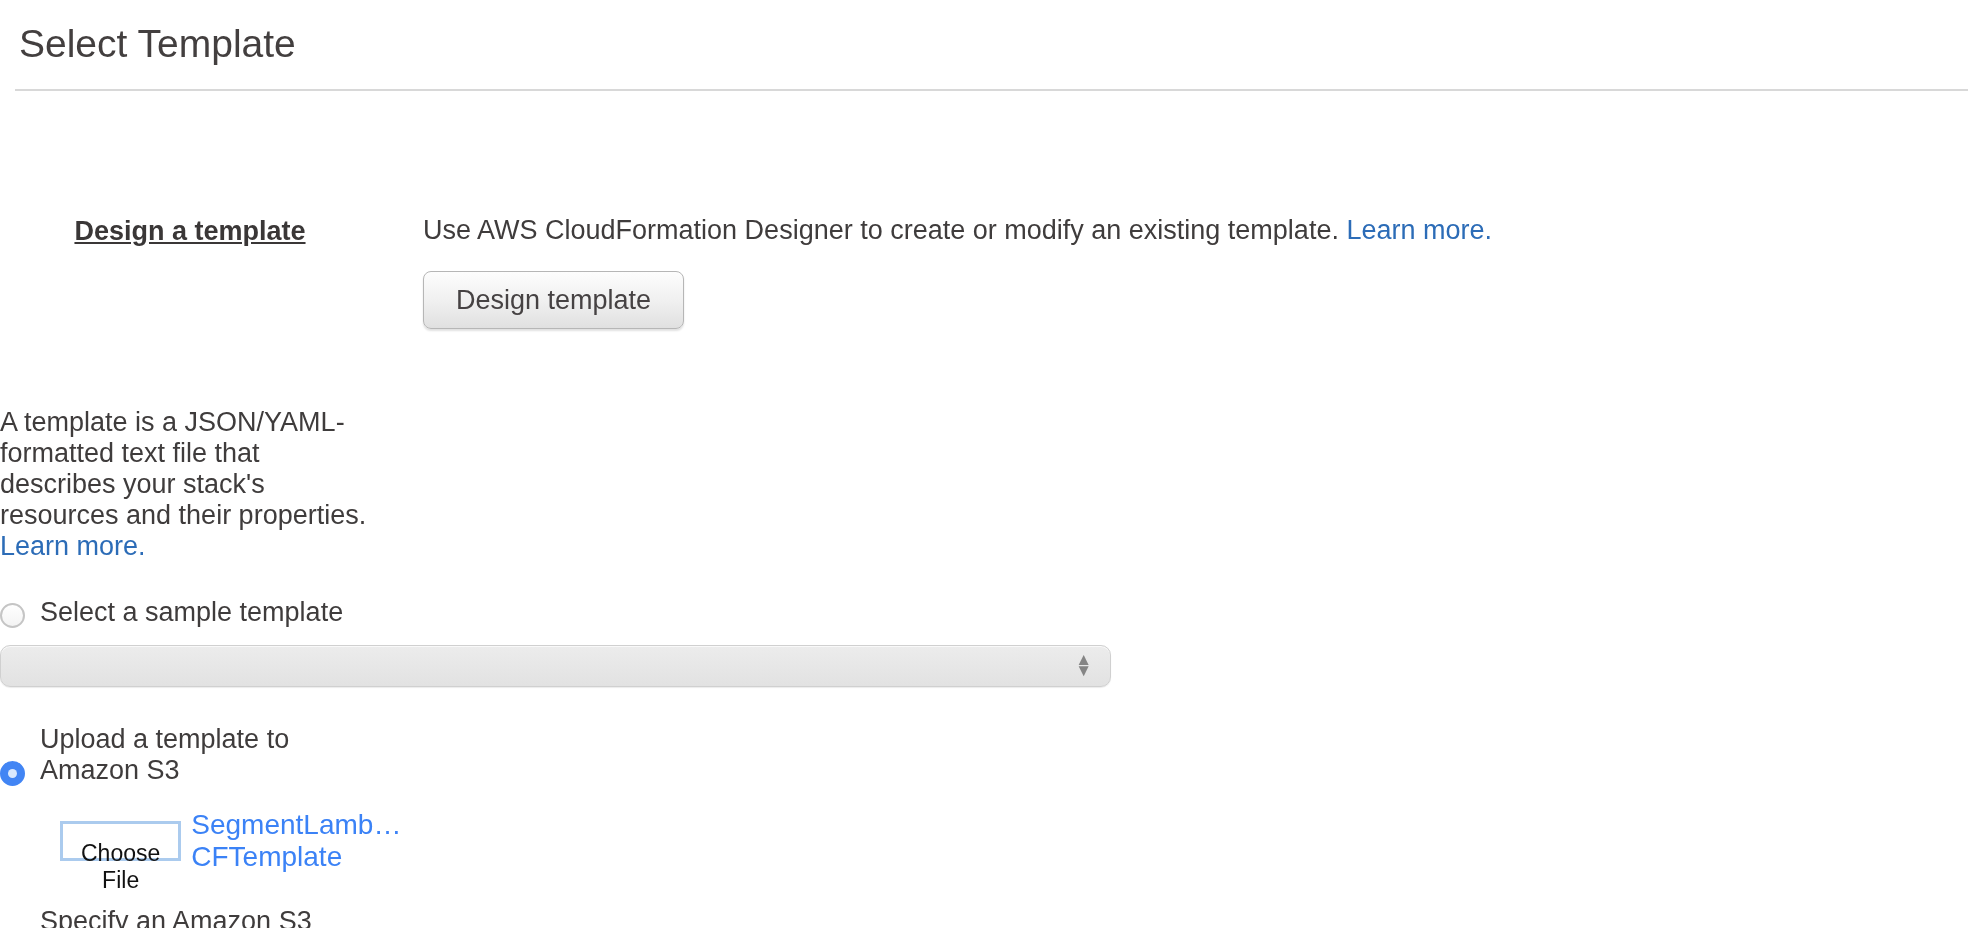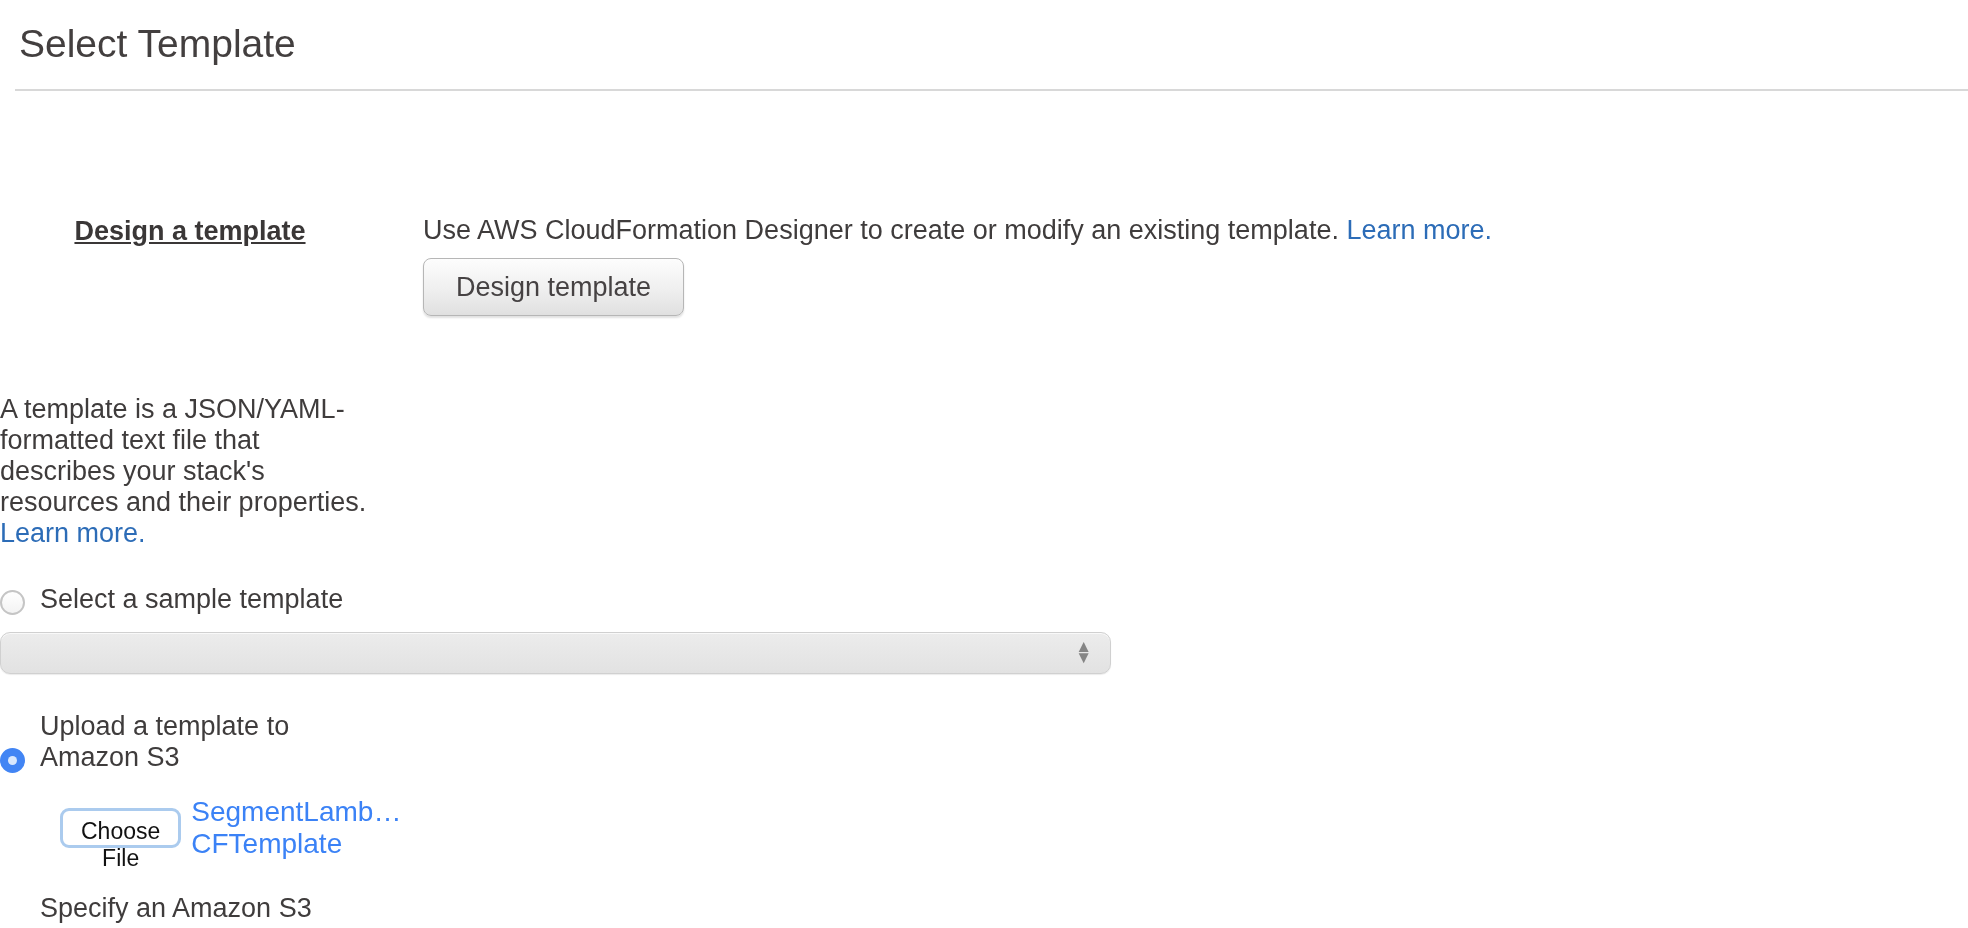--- a/index.html
+++ b/index.html
@@ -51,21 +51,21 @@
     text-decoration:underline;
   }
   .content-col{font-size:27px;}
   .row-desc{margin:0;font-size:27px;color:#3f3c3c;}
   a.link{
     color:var(--link-blue);
     text-decoration:none;
     cursor:pointer;
   }
   button.aws-button{
-    margin-top:12px;
+    margin-top:25px;
     font-family:inherit;
     font-size:27px;
     color:#464243;
     padding:0 32px;
     height:58px;
     background:linear-gradient(#fdfdfd,#efefef 55%,#e0e0e0);
     border:1px solid #b6b6b6;
     border-radius:8px;
     box-shadow:0 2px 2px rgba(0,0,0,0.12);
     cursor:pointer;
@@ -134,24 +134,24 @@
     margin-top:23px;
     margin-left:60px;
     display:flex;
     align-items:center;
   }
   button.choose-file-btn{
     font-family:inherit;
     font-size:23px;
     color:#111;
     height:40px;
-    padding:7px 18px;
+    padding:16px 18px;
     background:#ffffff;
     border:3px solid #abcbee;
-    border-radius:9px;
+    border-radius:0;
     cursor:pointer;
   }
   .file-name{
     margin-left:10px;
     font-size:28px;
     color:#3b82f6;
   }
   input.url-input{
     margin-top:18px;
     width:1111px;height:61px;

